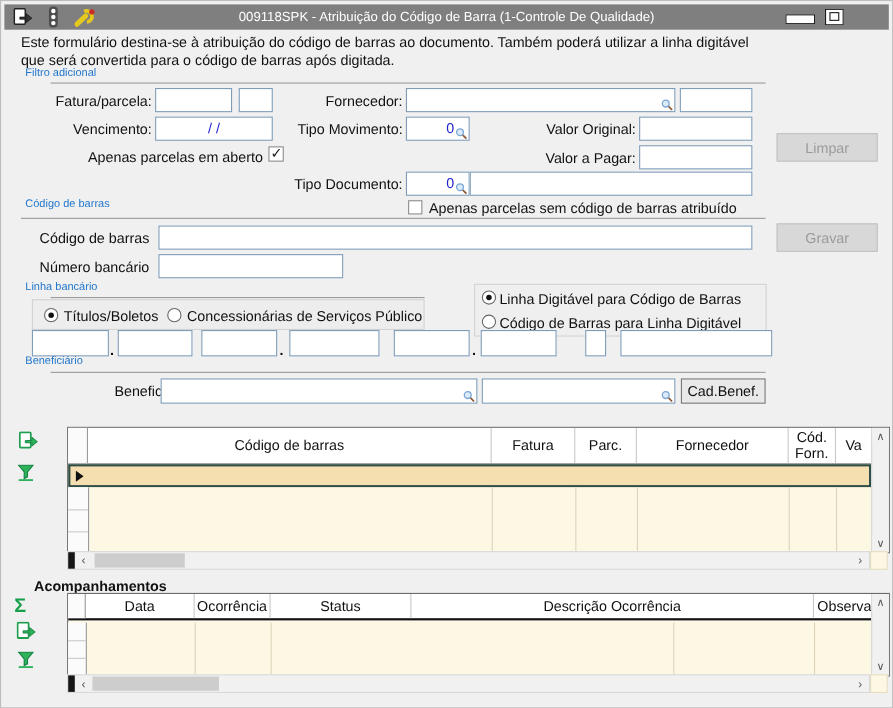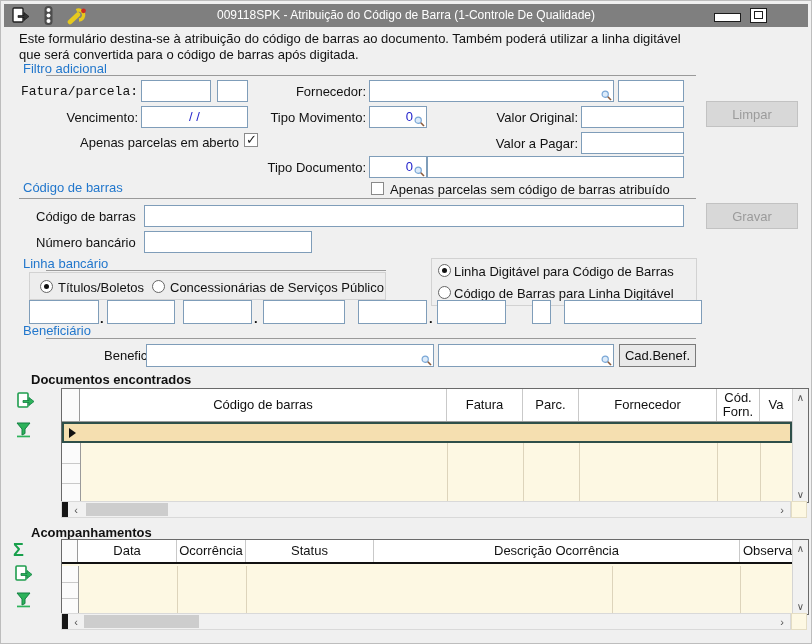--- a/index.html
+++ b/index.html
@@ -14,21 +14,21 @@
   .lbl.r{text-align:right;}
   .inp{position:absolute;background:#fff;border:1px solid #7f9db9;box-sizing:border-box;
        font-size:13px;color:#2323cc;overflow:visible;}
   .inp .val{display:block;line-height:19px;padding:0 4px;white-space:pre;}
   .inp .val.c{text-align:center;}
   .inp .val.rr{text-align:right;padding-right:13px;}
   .lookup{position:absolute;right:1px;bottom:-3px;}
   .btn{position:absolute;background:#e9e9e9;border:1px solid #7a7a7a;box-sizing:border-box;
        display:flex;align-items:center;justify-content:center;font-size:13px;color:#111;}
   .btn.disabled{background:#d8d8d8;color:#9b9b9b;border-color:#c2c2c2;}
-  .bluehead{position:absolute;color:#2277cc;font-size:13px;white-space:nowrap;}
+  .bluehead{position:absolute;color:#2277cc;font-size:10px;white-space:nowrap;}
   .hline{position:absolute;height:1px;background:#9a9a9a;}
   .boldhead{position:absolute;font-weight:bold;font-size:13px;color:#111;white-space:nowrap;}
   .panel{position:absolute;background:#ededed;border:1px solid #d2d2d2;box-sizing:border-box;}
   .radio{position:absolute;width:13px;height:13px;border:1px solid #666;border-radius:50%;background:#fff;box-sizing:border-box;}
   .radio.sel::after{content:"";position:absolute;left:3px;top:3px;width:5px;height:5px;border-radius:50%;background:#111;}
   .rlbl{position:absolute;font-size:13px;white-space:nowrap;color:#111;}
   .check{position:absolute;width:14px;height:14px;border:1px solid #8a8a8a;background:#fff;box-sizing:border-box;}
   .check.on::after{content:"\2713";position:absolute;left:1px;top:-2px;font-size:13px;color:#222;}
   .dot{position:absolute;font-weight:bold;color:#111;font-size:13px;}
   .grid{position:absolute;border:1px solid #6a6a6a;background:#fdf8e3;box-sizing:content-box;}
@@ -84,21 +84,21 @@
       <span style="position:absolute;left:3px;top:2px;width:7px;height:6px;border:1.5px solid #1c1c1c;"></span>
     </span>
   </div>
 
   <div class="lbl" style="left:18px;top:46px;">que será convertida para o código de barras após digitada.</div>
   <div class="lbl" style="left:18px;top:30px;">Este formulário destina-se à atribuição do código de barras ao documento. Também poderá utilizar a linha digitável</div>
 
   <div class="bluehead" style="left:22px;top:60px;">Filtro adicional</div>
   <div class="hline" style="left:45px;top:74px;width:650px;"></div>
 
-  <div class="lbl r" style="left:17px;top:83px;width:120px;font-family:Liberation Mono, monospace;">Fatura/parcela:</div>
+  <div class="lbl r" style="left:17px;top:83px;width:120px;">Fatura/parcela:</div>
   <div class="inp" style="left:140px;top:79px;width:70px;height:22px;"></div>
   <div class="inp" style="left:216px;top:79px;width:31px;height:22px;"></div>
   <div class="lbl r" style="left:275px;top:83px;width:90px;">Fornecedor:</div>
   <div class="inp" style="left:368px;top:79px;width:245px;height:22px;">
     <span class="lookup">
       <svg width="11" height="11" viewBox="0 0 11 11">
           <circle cx="4.2" cy="4.2" r="3.1" fill="#dcebfa" stroke="#7aa7d6" stroke-width="1.2"></circle>
           <line x1="6.8" y1="6.8" x2="10" y2="10" stroke="#8a5a3a" stroke-width="1.6"></line>
         </svg>
     </span>
@@ -114,21 +114,21 @@
     <span class="val rr">0</span>
     <span class="lookup">
       <svg width="11" height="11" viewBox="0 0 11 11">
           <circle cx="4.2" cy="4.2" r="3.1" fill="#dcebfa" stroke="#7aa7d6" stroke-width="1.2"></circle>
           <line x1="6.8" y1="6.8" x2="10" y2="10" stroke="#8a5a3a" stroke-width="1.6"></line>
         </svg>
     </span>
   </div>
   <div class="lbl r" style="left:477px;top:109px;width:100px;">Valor Original:</div>
   <div class="inp" style="left:580px;top:105px;width:103px;height:22px;"></div>
-  <div class="btn disabled" style="left:705px;top:100px;width:92px;height:26px;">Limpar</div>
+  <div class="btn disabled" style="left:705px;top:120px;width:92px;height:26px;">Limpar</div>
 
   <div class="lbl r" style="left:58px;top:134px;width:180px;">Apenas parcelas em aberto</div>
   <div class="check on" style="left:243px;top:132px;"></div>
   <div class="lbl r" style="left:477px;top:135px;width:100px;">Valor a Pagar:</div>
   <div class="inp" style="left:580px;top:131px;width:103px;height:22px;"></div>
 
   <div class="lbl r" style="left:255px;top:159px;width:110px;">Tipo Documento:</div>
   <div class="inp" style="left:368px;top:155px;width:58px;height:22px;">
     <span class="val rr">0</span>
     <span class="lookup">
@@ -196,21 +196,20 @@
   <div class="inp" style="left:437px;top:343px;width:176px;height:23px;">
     <span class="lookup">
       <svg width="11" height="11" viewBox="0 0 11 11">
           <circle cx="4.2" cy="4.2" r="3.1" fill="#dcebfa" stroke="#7aa7d6" stroke-width="1.2"></circle>
           <line x1="6.8" y1="6.8" x2="10" y2="10" stroke="#8a5a3a" stroke-width="1.6"></line>
         </svg>
     </span>
   </div>
   <div class="btn" style="left:618px;top:343px;width:77px;height:23px;">Cad.Benef.</div>
 
-  <div class="boldhead" style="left:30px;top:371px;">Documentos encontrados</div>
 
   <span class="gicon" style="left:16px;top:391px;">
     <svg width="19" height="17" viewBox="0 0 19 17">
       <rect x="1" y="1" width="10" height="14" rx="1" fill="#fff" stroke="#1f9d4e" stroke-width="1.6"></rect>
       <path d="M6 8.5 h6 v-3 l5 4 -5 4 v-3 h-6 z" fill="#2db25a" stroke="#128042" stroke-width="0.8"></path>
     </svg>
   </span>
   <span class="gicon" style="left:14px;top:421px;">
     <svg width="17" height="16" viewBox="0 0 17 16">
       <path d="M2 1 h13 l-5 6 v4.5 l-3 1.5 v-6 z" fill="#2db25a" stroke="#128042"></path>

